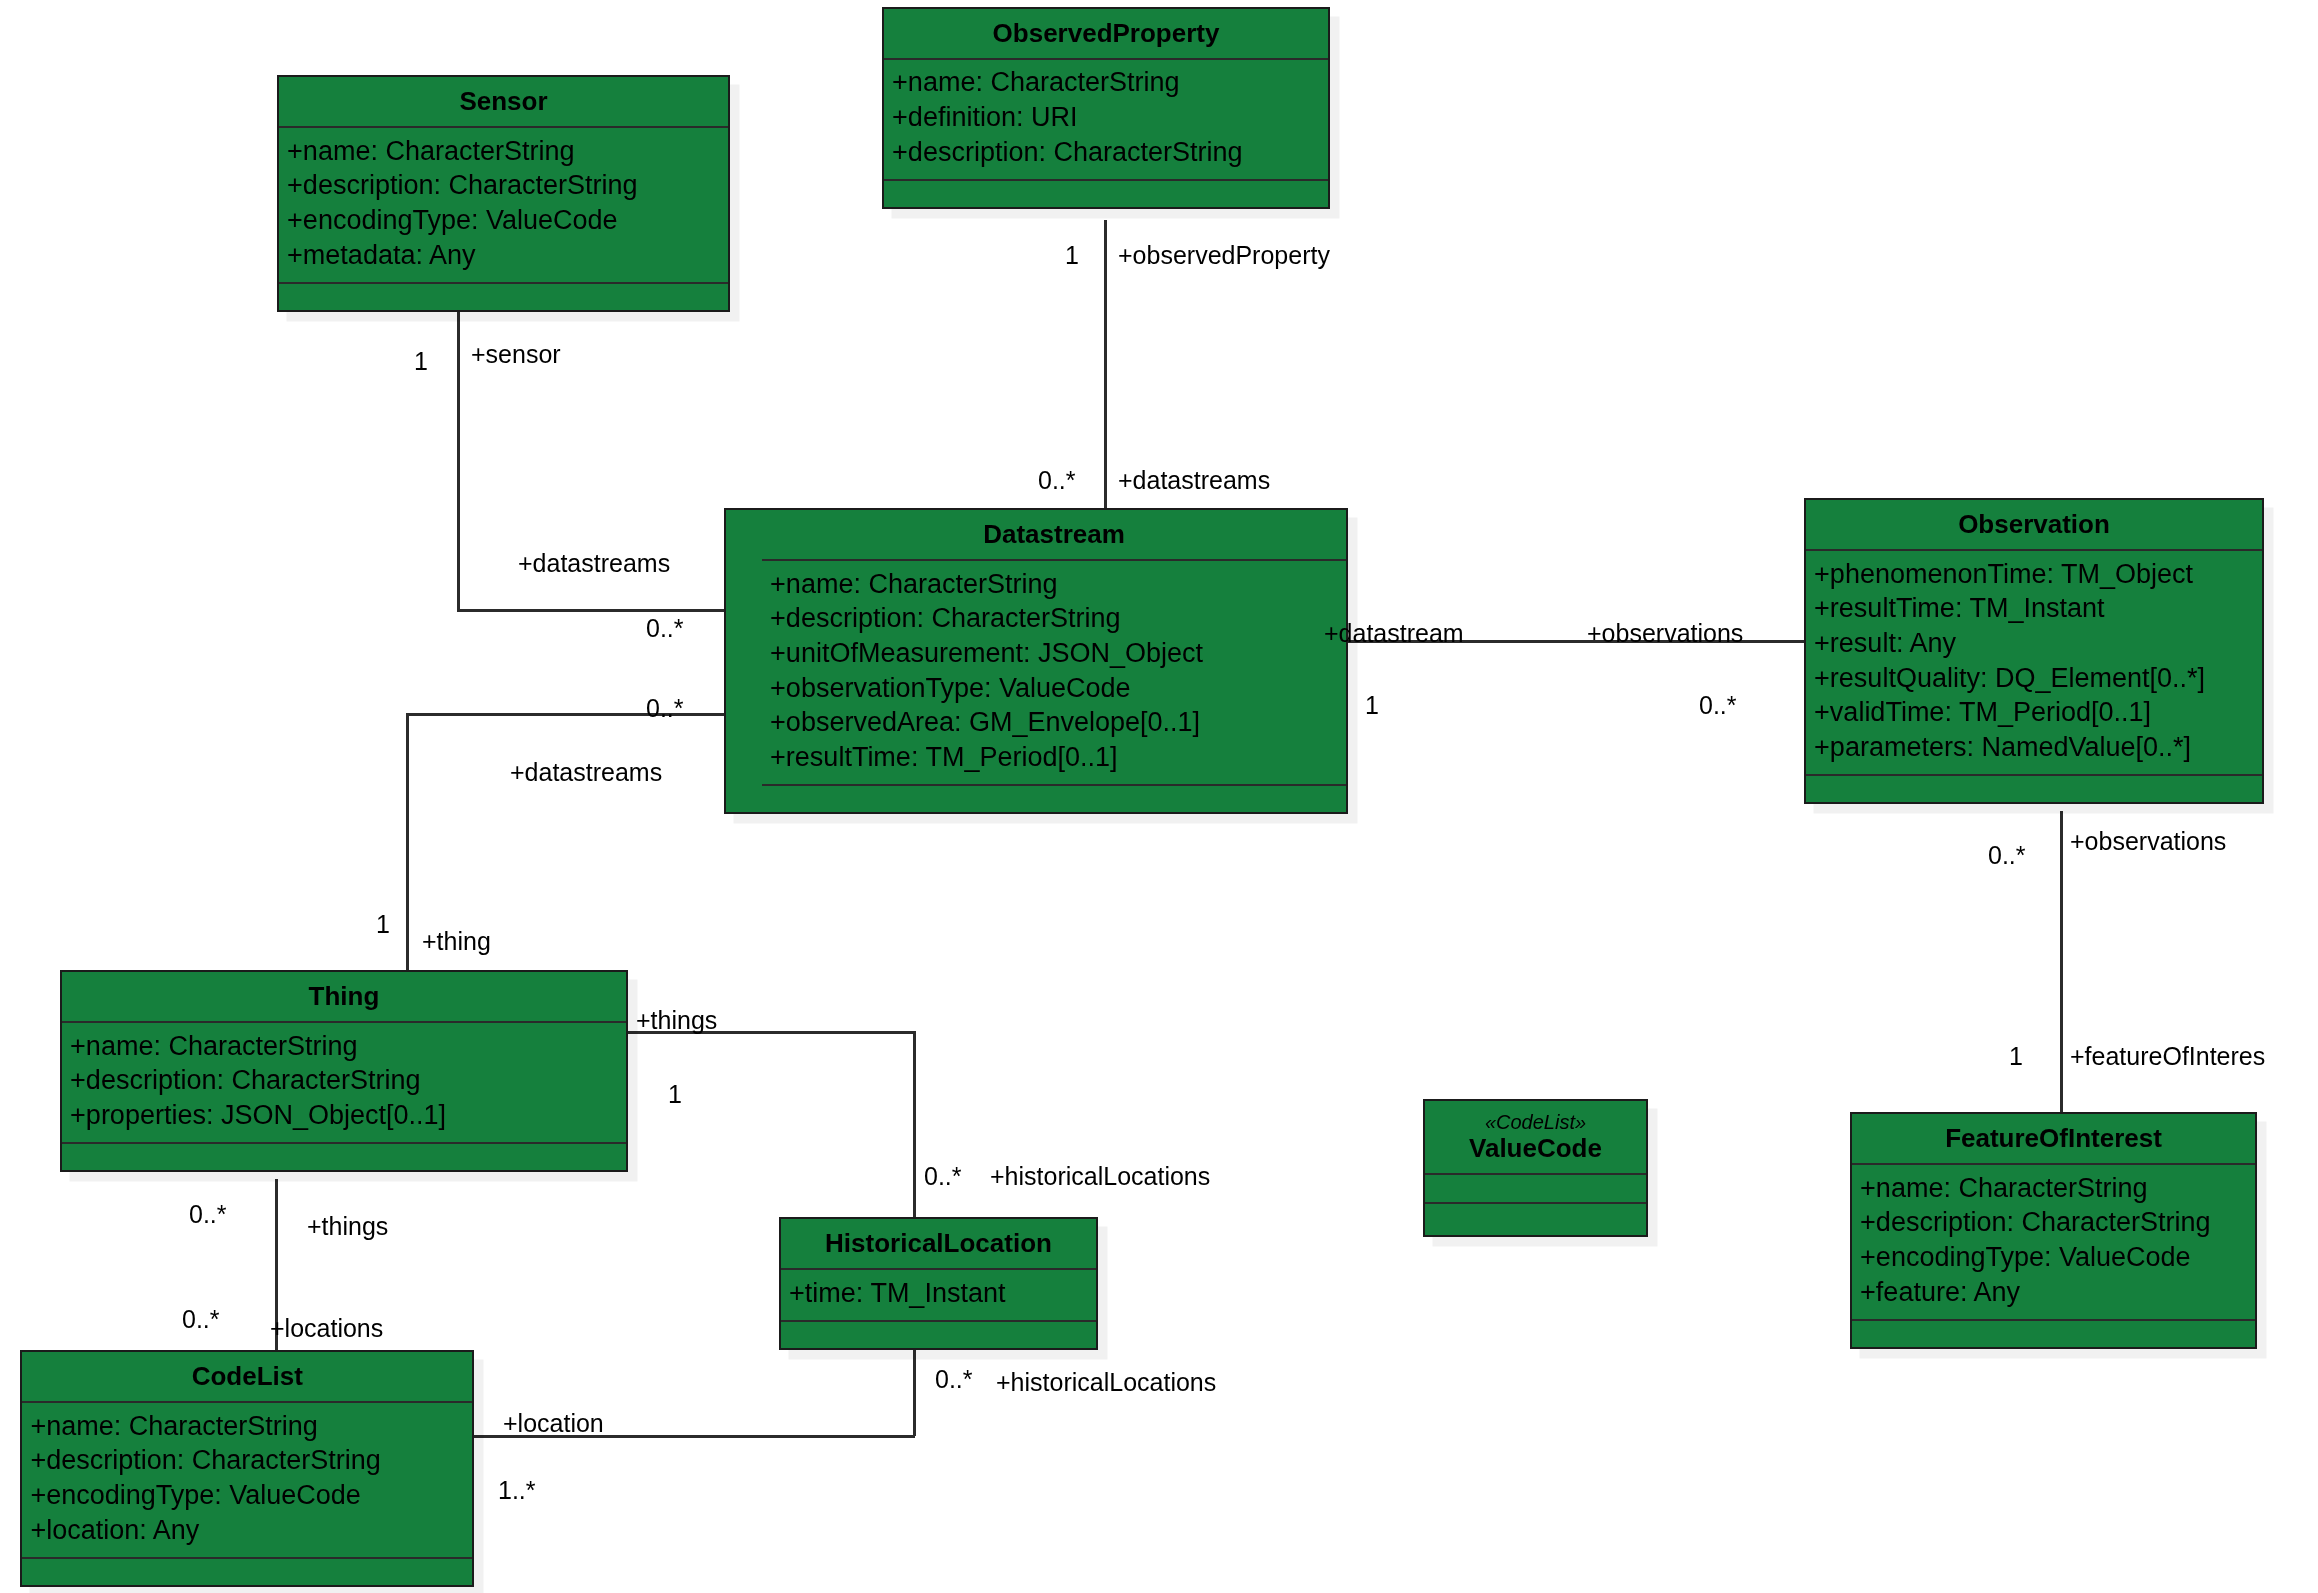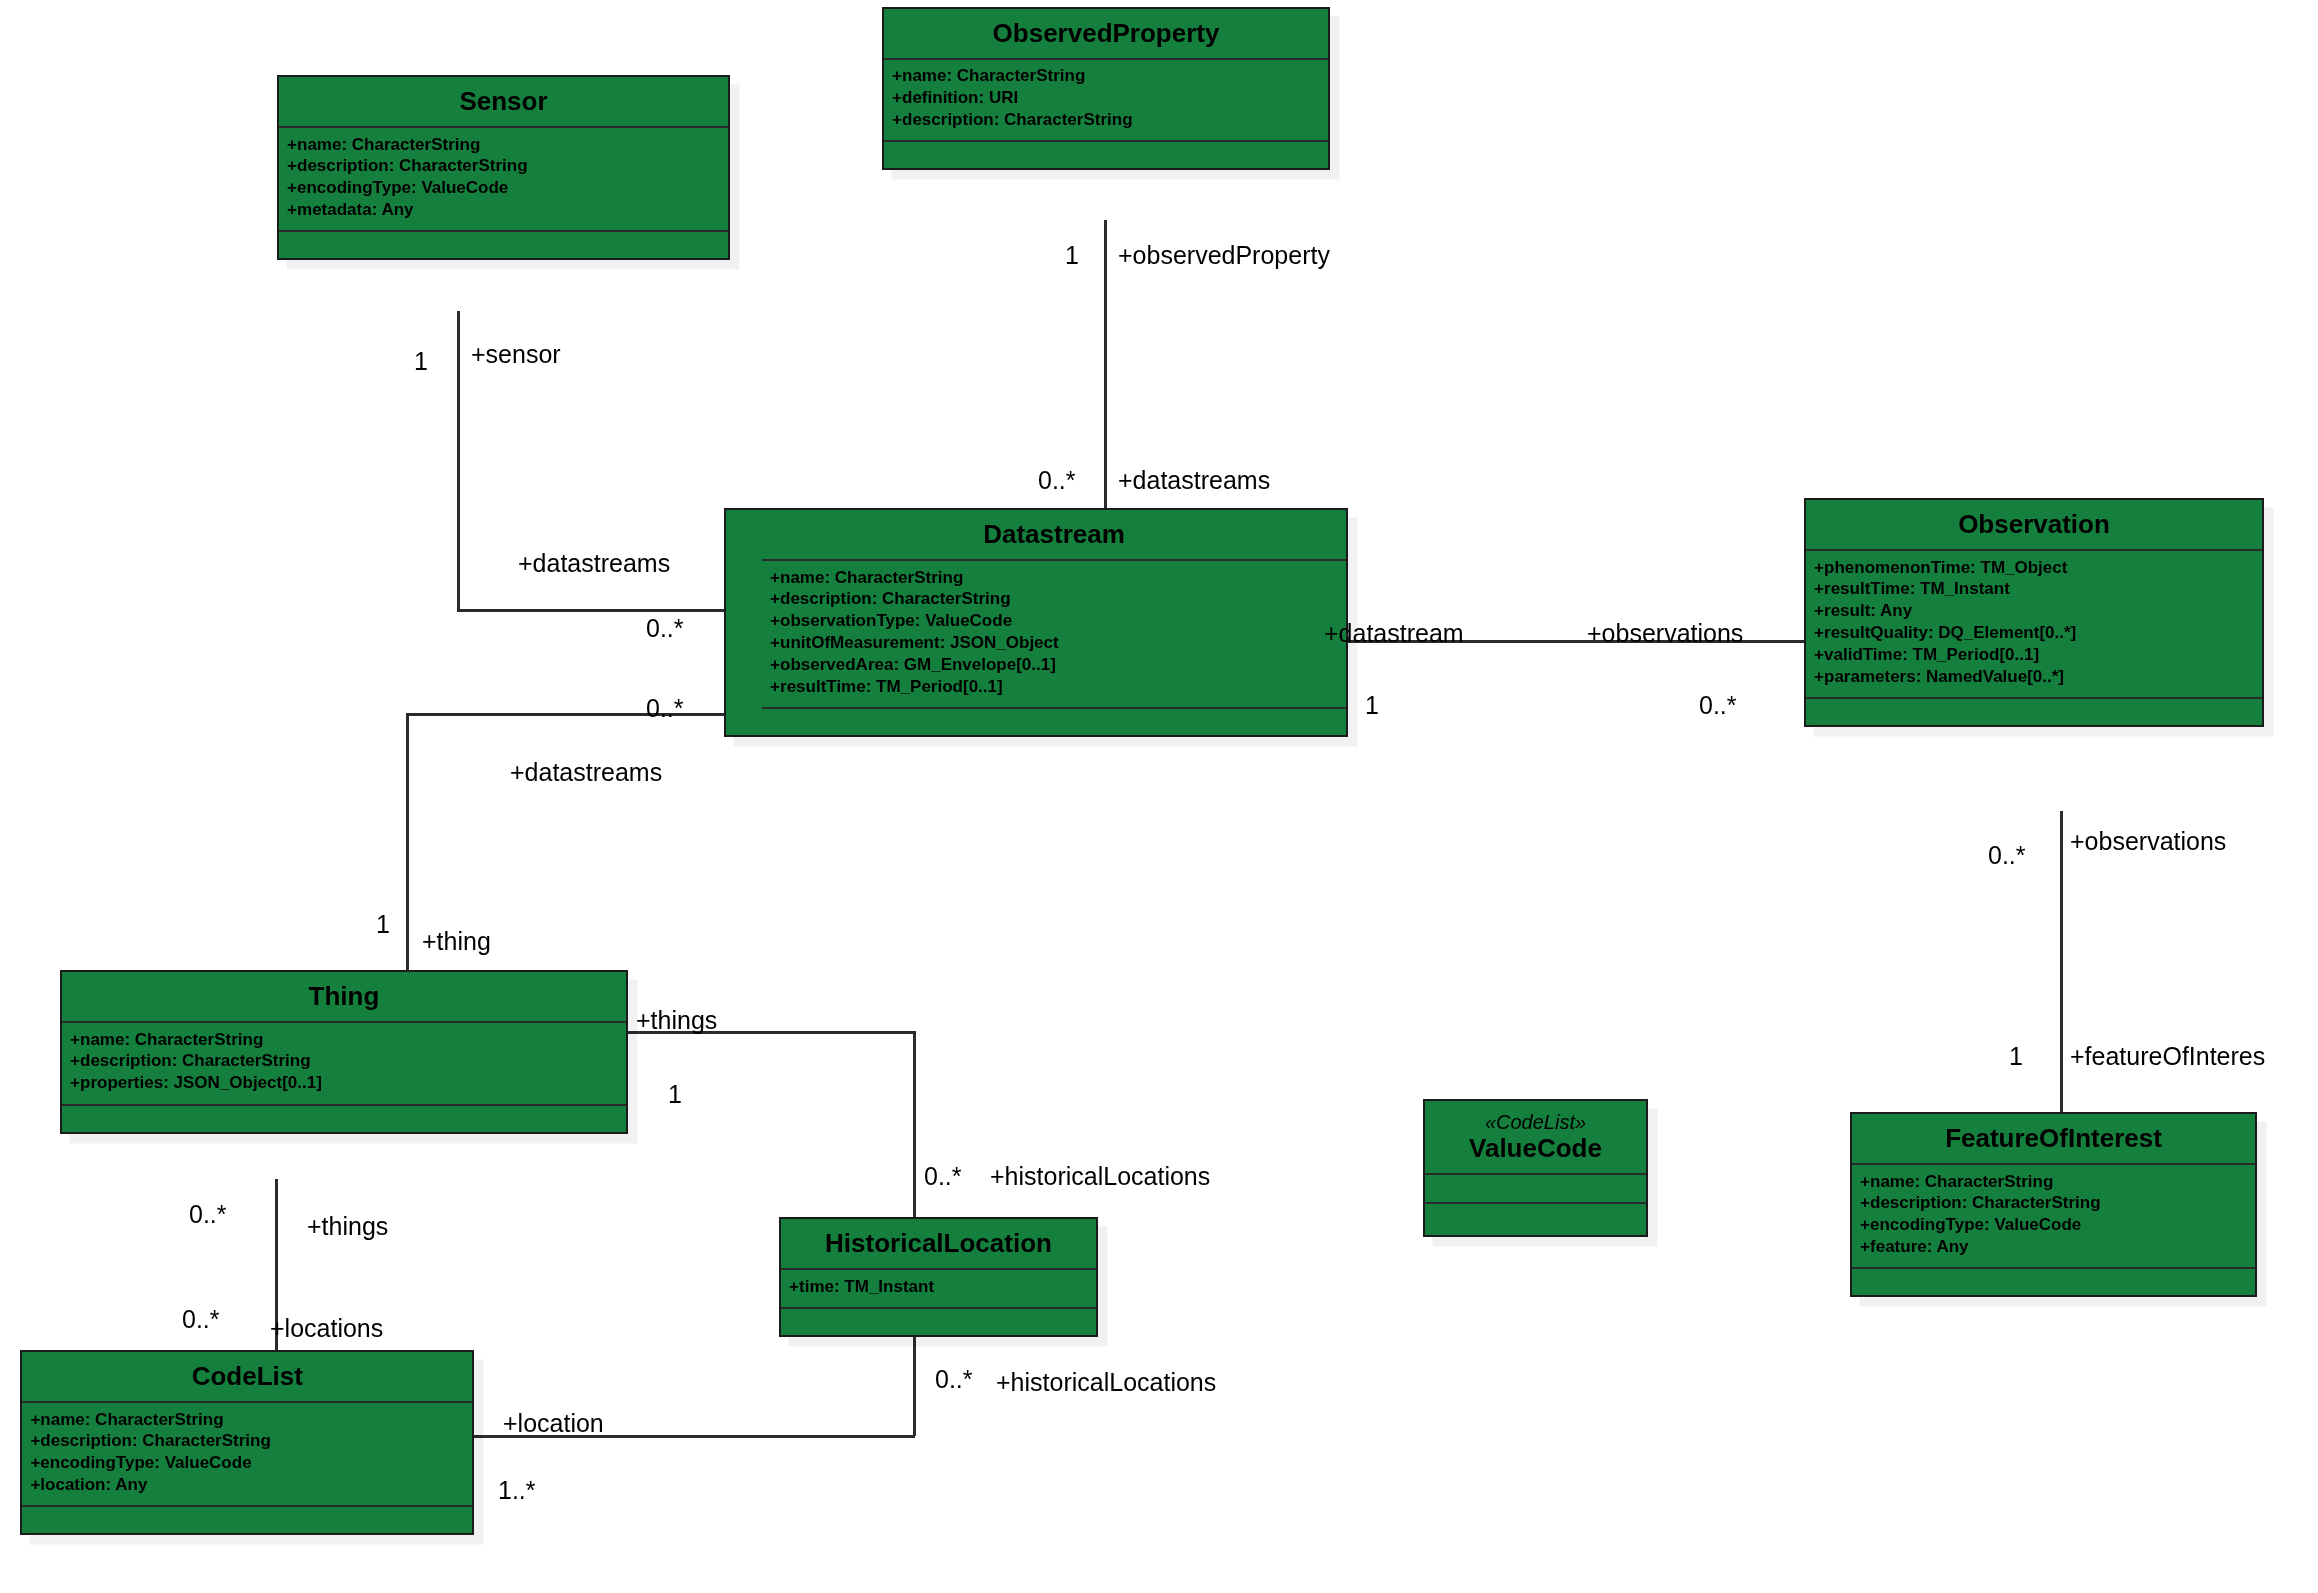--- a/index.html
+++ b/index.html
@@ -38,24 +38,23 @@
     font-weight:normal;
     font-size:20px;
     padding-bottom:2.7px;
     font-style:italic;
   }
   .uml-attrs{
     padding:5.4px 8.1px 9.5px 8.1px;
     border-bottom:2.7px solid #2a2a2a;
   }
   .uml-attrs .row{
-    font-size:17px;
+    font-size:27px;
     line-height:1.285;
     white-space:nowrap;
-    font-weight:bold;
   }
   .uml-ops{
     height:26px;
   }
   .uml-ops.tall{height:31px;}
   .empty-mid{
     height:27px;
     border-bottom:2.7px solid #2a2a2a;
   }
 
@@ -130,22 +129,22 @@
       <div class="row">+description: CharacterString</div>
     </div>
     <div class="uml-ops"></div>
   </div>
 
   <div class="uml-class" style="left:724px; top:508px; width:624px;padding-left:36px;">
     <div class="uml-name">Datastream</div>
     <div class="uml-attrs">
       <div class="row">+name: CharacterString</div>
       <div class="row">+description: CharacterString</div>
+      <div class="row">+unitOfMeasurement: JSON_Object</div>
       <div class="row">+observationType: ValueCode</div>
-      <div class="row">+unitOfMeasurement: JSON_Object</div>
       <div class="row">+observedArea: GM_Envelope[0..1]</div>
       <div class="row">+resultTime: TM_Period[0..1]</div>
     </div>
     <div class="uml-ops"></div>
   </div>
 
   <div class="uml-class" style="left:1804px; top:498px; width:460px;">
     <div class="uml-name">Observation</div>
     <div class="uml-attrs">
       <div class="row">+phenomenonTime: TM_Object</div>

